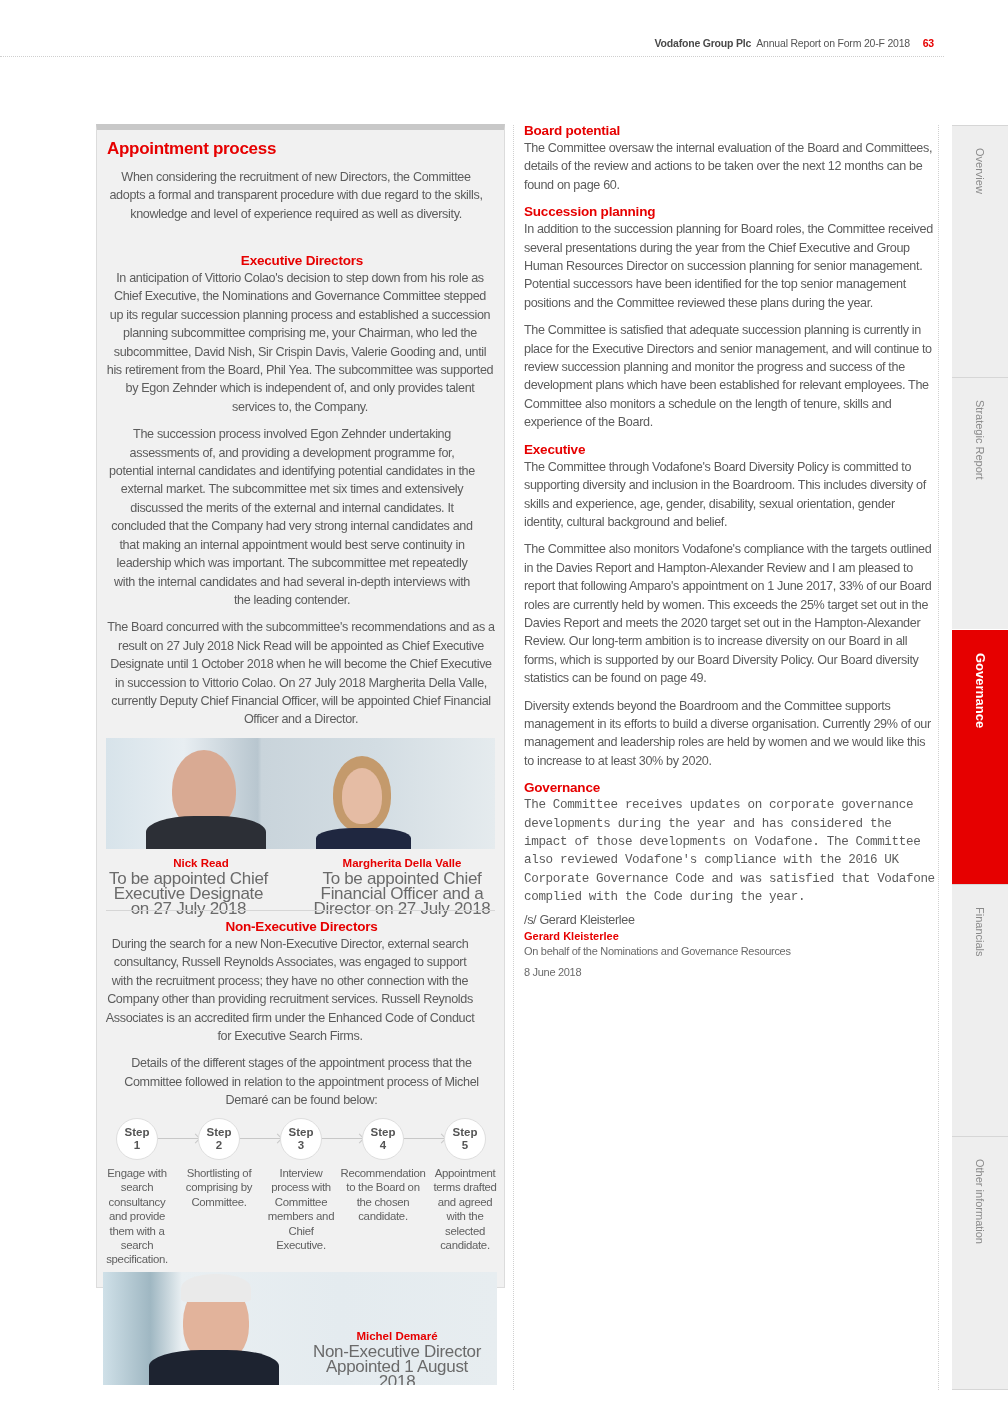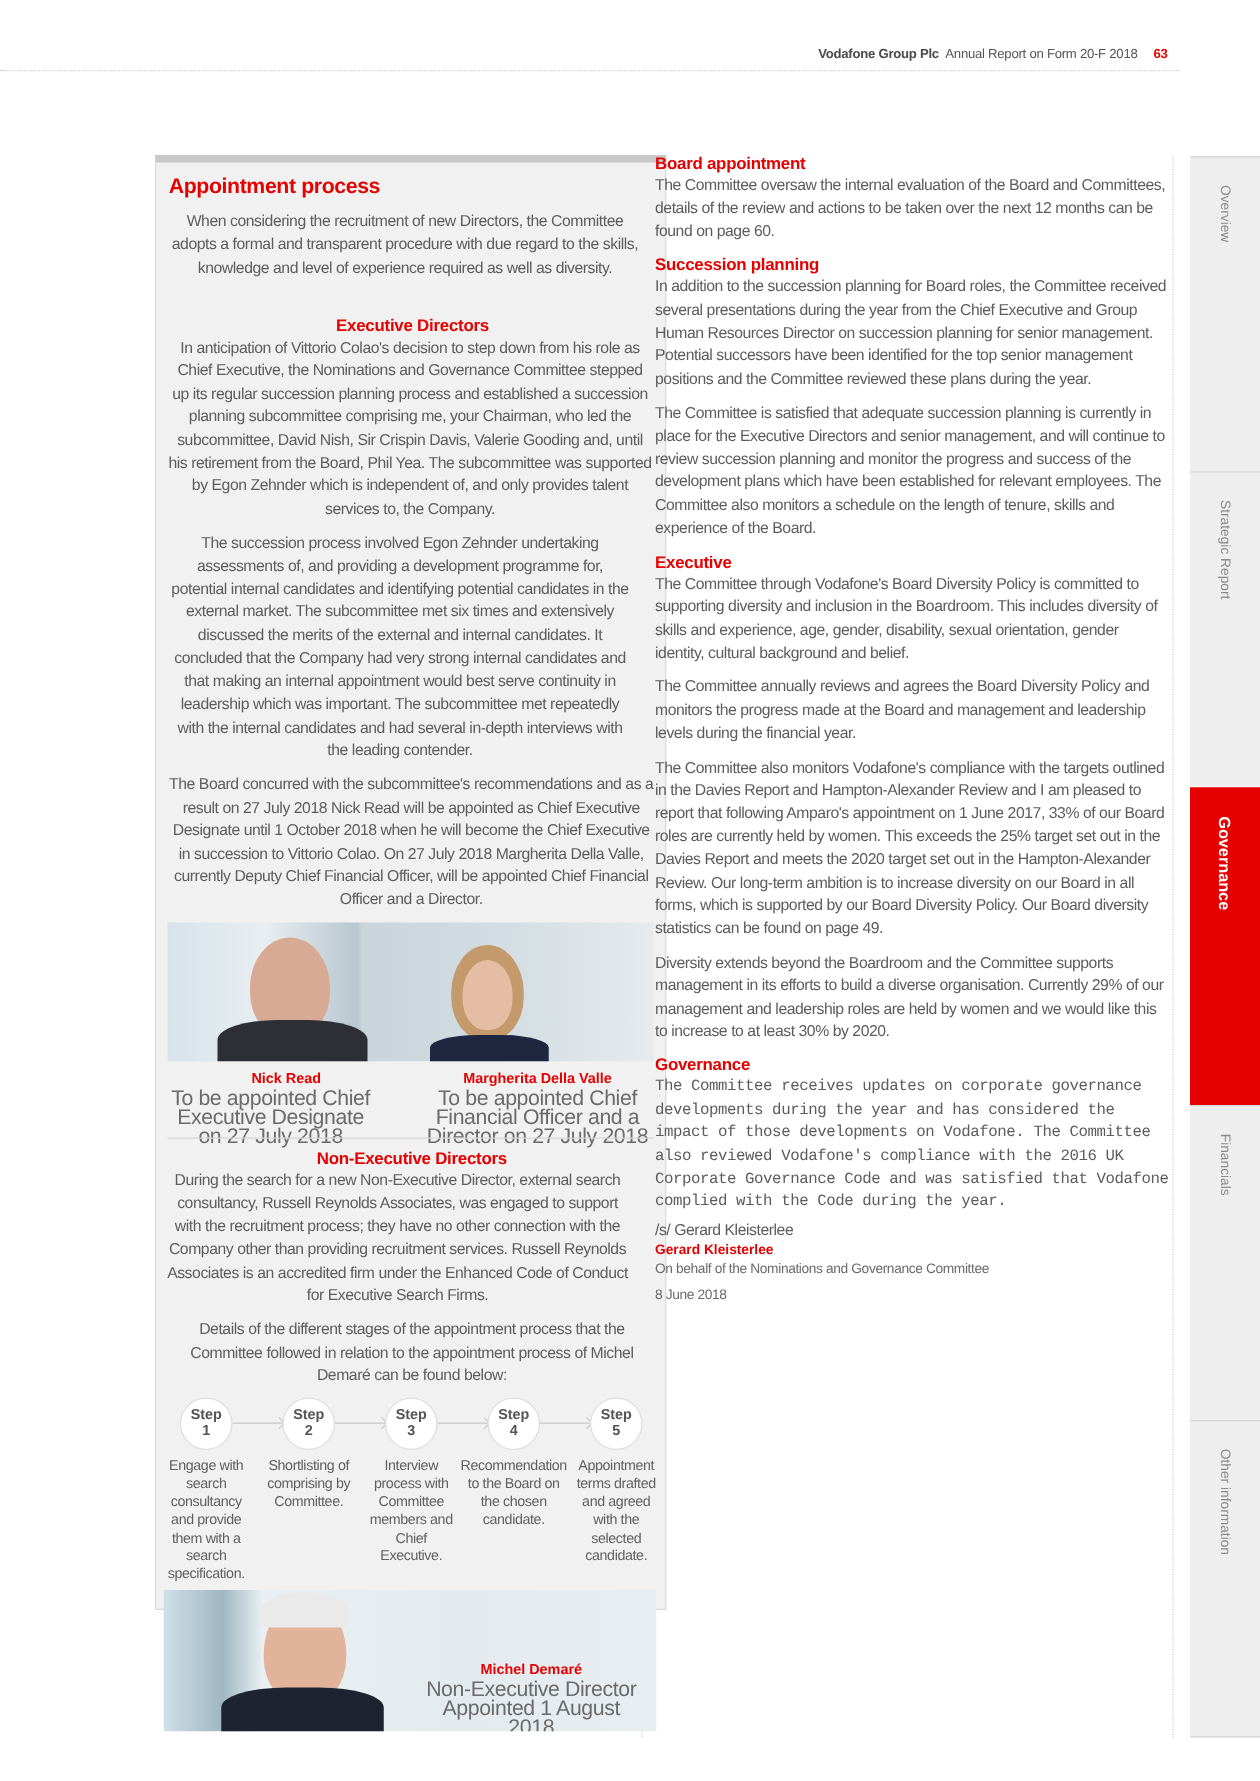--- a/index.html
+++ b/index.html
@@ -7,21 +7,21 @@
   body { position: relative; font-family: "Liberation Sans", sans-serif; color: #5a5a5a; }
 
   .header { position: absolute; top: 37px; right: 74px; font-size: 10.5px; color: #555; white-space: nowrap; letter-spacing: -0.2px; }
   .header .company { font-weight: bold; color: #4a4a4a; margin-right: 3px; }
   .header .page-num { color: #e60000; font-weight: bold; margin-left: 10px; }
   .header-rule { position: absolute; top: 56px; left: 0; width: 944px; border-top: 1px dotted #cfcfcf; }
   .col-divider-mid { position: absolute; left: 513px; top: 125px; height: 1265px; border-left: 1px dotted #d0d0d0; }
   .col-divider-right { position: absolute; left: 938px; top: 125px; height: 1265px; border-left: 1px dotted #d0d0d0; }
 
   
-  .panel { position: absolute; left: 96px; top: 124px; width: 409px; height: 1164px; background: #f1f1f1; border: 1px solid #dcdcdc; border-top: 6px solid #c8c8c8; margin-left: 28px; }
+  .panel { position: absolute; left: 96px; top: 124px; width: 409px; height: 1164px; background: #f1f1f1; border: 1px solid #dcdcdc; border-top: 6px solid #c8c8c8; }
 
   h2.panel-title { position: absolute; left: 10px; top: 9px; color: #e60000; font-size: 17px; font-weight: bold; letter-spacing: -0.3px; }
   h3 { color: #e60000; font-size: 13.5px; font-weight: bold; letter-spacing: -0.2px; line-height: 17px; }
   p.body { font-size: 12.6px; line-height: 18.4px; color: #5c5c5c; letter-spacing: -0.35px; }
 
   .blk { position: absolute; text-align: center; }
 
   
   .photo { position: absolute; overflow: hidden; }
   .photo-pair { left: 9px; top: 608px; width: 389px; height: 111px; background: linear-gradient(90deg, #d7e3ea 0%, #e8eef2 20%, #b8c6cf 39%, #c9d4db 40%, #d3dde3 70%, #e5ebee 100%); }
@@ -147,46 +147,45 @@
     <div class="blk" style="left:204px; top:57px; width:180px;">
       <div class="caption-name">Michel Demaré</div>
       <div class="caption-text">Non-Executive Director</div>
       <div class="caption-text">Appointed 1 August 2018</div>
     </div>
   </div>
 </div>
 
 <div class="right">
   <section>
-    <h3>Board appointment</h3>
+    <h3>Board potential</h3>
     <p class="body" style="width:410px;">The Committee oversaw the internal evaluation of the Board and Committees, details of the review and actions to be taken over the next 12 months can be found on page 60.</p>
   </section>
 
   <section style="margin-top:9px;">
     <h3>Succession planning</h3>
     <p class="body" style="width:412px;">In addition to the succession planning for Board roles, the Committee received several presentations during the year from the Chief Executive and Group Human Resources Director on succession planning for senior management. Potential successors have been identified for the top senior management positions and the Committee reviewed these plans during the year.</p>
     <p class="body" style="margin-top:9px; width:412px;">The Committee is satisfied that adequate succession planning is currently in place for the Executive Directors and senior management, and will continue to review succession planning and monitor the progress and success of the development plans which have been established for relevant employees. The Committee also monitors a schedule on the length of tenure, skills and experience of the Board.</p>
   </section>
 
   <section style="margin-top:9px;">
     <h3>Executive</h3>
     <p class="body" style="width:412px;">The Committee through Vodafone's Board Diversity Policy is committed to supporting diversity and inclusion in the Boardroom. This includes diversity of skills and experience, age, gender, disability, sexual orientation, gender identity, cultural background and belief.</p>
-    <p class="body" style="margin-top:9px; width:412px;">The Committee annually reviews and agrees the Board Diversity Policy and monitors the progress made at the Board and management and leadership levels during the financial year.</p>
     <p class="body" style="margin-top:9px; width:412px;">The Committee also monitors Vodafone's compliance with the targets outlined in the Davies Report and Hampton-Alexander Review and I am pleased to report that following Amparo's appointment on 1 June 2017, 33% of our Board roles are currently held by women. This exceeds the 25% target set out in the Davies Report and meets the 2020 target set out in the Hampton-Alexander Review. Our long-term ambition is to increase diversity on our Board in all forms, which is supported by our Board Diversity Policy. Our Board diversity statistics can be found on page 49.</p>
     <p class="body" style="margin-top:9px; width:412px;">Diversity extends beyond the Boardroom and the Committee supports management in its efforts to build a diverse organisation. Currently 29% of our management and leadership roles are held by women and we would like this to increase to at least 30% by 2020.</p>
   </section>
 
   <section style="margin-top:9px;">
     <h3>Governance</h3>
     <p class="body" style="width:412px;font-family:Liberation Mono, monospace;">The Committee receives updates on corporate governance developments during the year and has considered the impact of those developments on Vodafone. The Committee also reviewed Vodafone's compliance with the 2016 UK Corporate Governance Code and was satisfied that Vodafone complied with the Code during the year.</p>
   </section>
 
   <p class="body" style="margin-top:4px;">/s/ Gerard Kleisterlee</p>
   <div class="caption-name" style="margin-top:0; font-size:11px;">Gerard Kleisterlee</div>
-  <div class="caption-text" style="font-size:11px;">On behalf of the Nominations and Governance Committee</div>
+  <div class="caption-text" style="font-size:11px;">On behalf of the Nominations and Governance Resources</div>
   <div class="caption-text" style="margin-top:6px; font-size:11px;">8 June 2018</div>
 </div>
 
 <div class="tab" style="top:125px; height:252px;">
   <span>Overview</span>
 </div>
 <div class="tab" style="top:377px; height:252px;">
   <span>Strategic Report</span>
 </div>
 <div class="tab active" style="top:630px; height:254px;">

